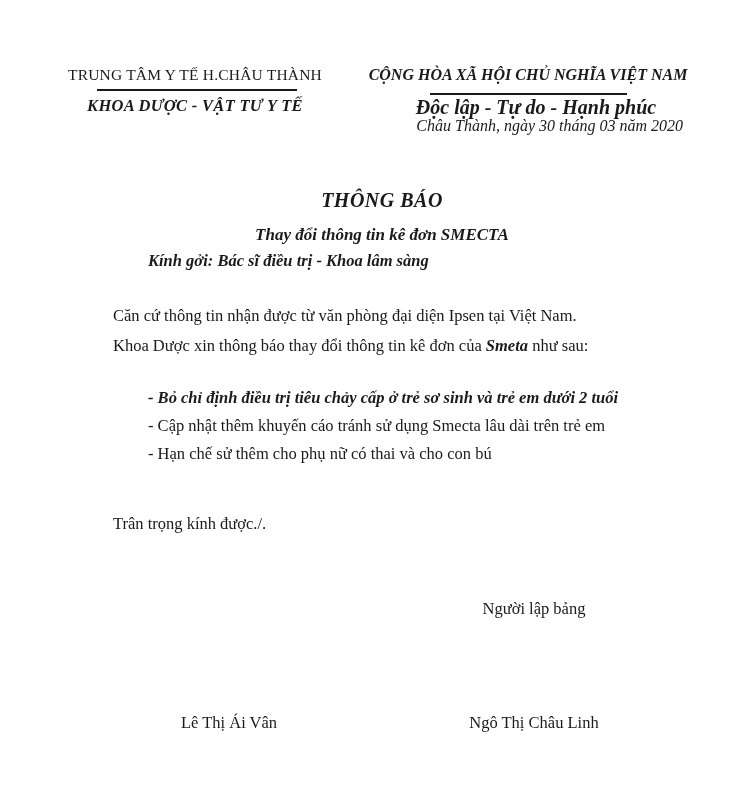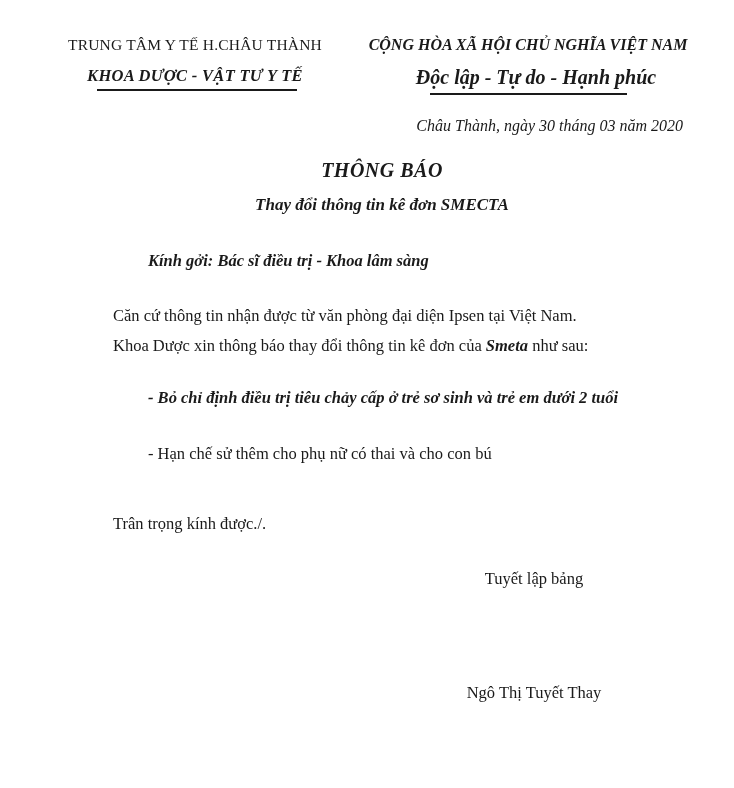--- a/index.html
+++ b/index.html
@@ -7,21 +7,21 @@
   .page {
     position: relative;
     width: 734px;
     height: 788px;
     background: #ffffff;
     font-family: "Liberation Serif", "DejaVu Serif", serif;
     color: #1a1a1a;
     overflow: hidden;
   }
   .abs { position: absolute; white-space: nowrap; }
-  .center { text-align: center; }
+  .center { text-align: center; margin-top: 30px; }
   .right { text-align: right; }
   .bold { font-weight: bold; font-style: italic; }
   .italic { font-style: italic; }
 
   .hdr-org-1   { top: 36px; left: 40px;  width: 310px; font-size: 15.5px; letter-spacing: 0.2px; }
   .hdr-org-2   { top: 66px; left: 40px;  width: 310px; font-size: 16.5px; letter-spacing: 0.3px; }
   .hdr-org-rule{ top: 89px; left: 97px;  width: 200px; height: 0; border-top: 2px solid #1a1a1a; }
   .hdr-nat-1   { top: 36px; left: 352px; width: 352px; font-size: 16px; }
   .hdr-nat-2   { top: 66px; left: 360px; width: 352px; font-size: 20px; }
   .hdr-nat-rule{ top: 93px; left: 430px; width: 197px; height: 0; border-top: 2px solid #1a1a1a; }
@@ -67,20 +67,22 @@
 
   <div class="abs center bold doc-title">THÔNG BÁO</div>
   <div class="abs center bold italic doc-subtitle">Thay đổi thông tin kê đơn SMECTA</div>
 
   <div class="abs bold salutation">Kính gởi: Bác sĩ điều trị - Khoa lâm sàng</div>
 
   <div class="abs para para-1">Căn cứ thông tin nhận được từ văn phòng đại diện Ipsen tại Việt Nam.</div>
   <div class="abs para para-2"><span>Khoa Dược xin thông báo thay đổi thông tin kê đơn của </span><span class="bold">Smeta</span><span> như sau:</span></div>
 
   <div class="abs bullet bullet-1 bold">- Bỏ chỉ định điều trị tiêu chảy cấp ở trẻ sơ sinh và trẻ em dưới 2 tuổi</div>
+  <div class="abs bullet bullet-2">- Cập nhật thêm khuyến cáo tránh sử dụng Smecta lâu dài trên trẻ em</div>
   <div class="abs bullet bullet-3">- Hạn chế sử thêm cho phụ nữ có thai và cho con bú</div>
 
   <div class="abs closing">Trân trọng kính được./.</div>
 
-  <div class="abs center sig-role sig-role-right">Tuyết lập bảng</div>
-  <div class="abs center sig-name sig-name-right">Ngô Thị Tuyết Thay</div>
+  <div class="abs center sig-role sig-role-right">Người lập bảng</div>
+  <div class="abs center sig-name sig-name-left">Lê Thị Ái Vân</div>
+  <div class="abs center sig-name sig-name-right">Ngô Thị Châu Linh</div>
 
 </div>
 
 </body></html>

